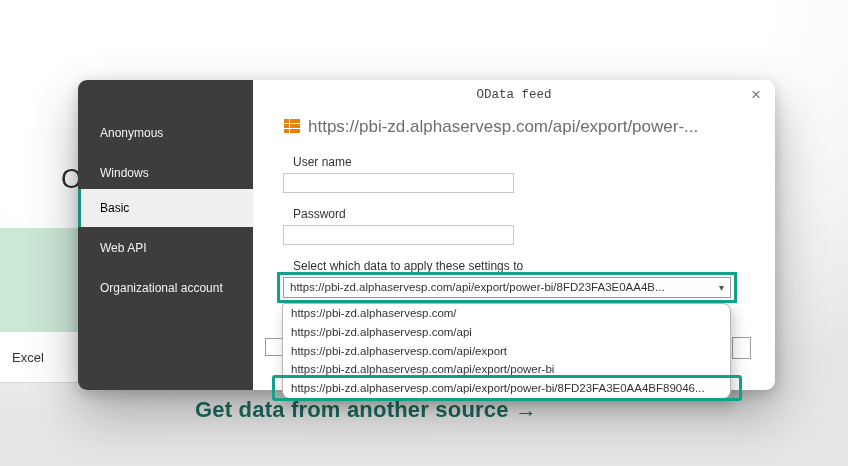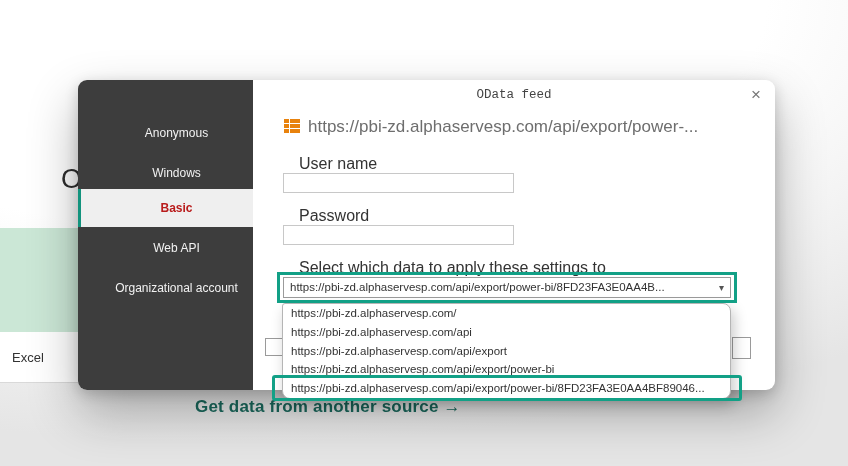--- a/index.html
+++ b/index.html
@@ -10,44 +10,44 @@
   }
   .stage{position:relative;width:848px;height:466px;
     background:radial-gradient(120% 95% at 28% 0%, #ffffff 52%, #e5e5e5 100%);}
 
   
   .bg-heading{position:absolute;left:61px;top:164px;font-size:27px;color:#2e2e2e;}
   .mint-tile{position:absolute;left:0;top:228px;width:78px;height:104px;background:#cbe7d6;}
   .excel-card{position:absolute;left:0;top:332px;width:78px;height:50px;background:#ffffff;
     border-bottom:1px solid #d9d9d9;display:flex;align-items:center;}
   .excel-card span{font-size:13px;color:#333;padding-left:12px;}
-  .getdata-link{position:absolute;left:195px;top:397px;font-size:17px;font-weight:bold;
+  .getdata-link{position:absolute;left:195px;top:397px;font-size:22px;font-weight:bold;
     color:#1b6a5e;letter-spacing:.2px;cursor:pointer;}
 
   
   .dialog{position:absolute;left:78px;top:80px;width:697px;height:310px;background:#fff;
     border-radius:9px;box-shadow:0 22px 50px rgba(0,0,0,.30), 0 4px 14px rgba(0,0,0,.18);}
   .sidebar{position:absolute;left:0;top:0;width:175px;height:310px;background:#3d3d3d;
-    border-radius:9px 0 0 9px;text-align:center;}
+    border-radius:9px 0 0 9px;}
   .side-item{position:absolute;left:0;width:175px;height:38px;line-height:38px;
     padding-left:22px;box-sizing:border-box;font-size:12px;color:#f2f2f2;cursor:pointer;}
-  .side-item.selected{background:#efefef;color:#b91c1c;font-weight:bold;}
+  .side-item.selected{background:#efefef;color:#000000;}
   .side-item.selected::before{content:"";position:absolute;left:0;top:0;bottom:0;width:3px;background:#12937d;}
 
   .content{position:absolute;left:175px;top:0;width:522px;height:310px;}
   .dlg-title{position:absolute;left:0;top:8px;width:522px;text-align:center;
     font-size:12.5px;color:#444;font-family:Liberation Mono, monospace;}
   .close-btn{position:absolute;left:493px;top:5px;width:20px;height:20px;
     font-size:17px;line-height:20px;text-align:center;color:#777;cursor:pointer;}
 
   .src-row{position:absolute;left:30px;top:37px;display:flex;align-items:flex-start;}
   .src-icon{width:18px;height:18px;margin-right:7px;flex:0 0 auto;}
   .src-url{font-size:17px;color:#6e6e6e;white-space:nowrap;}
 
-  .fld-label{position:absolute;left:46px;font-size:16px;color:#333;}
+  .fld-label{position:absolute;left:40px;font-size:12px;color:#333;}
   .txt-input{position:absolute;left:30px;width:231px;height:20px;border:1px solid #c8c8c8;
     background:#fff;box-sizing:border-box;font-size:12px;color:#333;padding:0 5px;outline:none;}
 
   .level-select{position:absolute;left:30px;top:197px;width:448px;height:21px;
     border:1px solid #9b9b9b;background:#fff;box-sizing:border-box;cursor:pointer;
     font-size:11.5px;color:#333;line-height:19px;padding:0 20px 4px 6px;
     white-space:nowrap;overflow:hidden;}
   .level-select .arrow{position:absolute;right:6px;top:0;font-size:10px;color:#555;line-height:20px;}
   .hl-select{position:absolute;left:24px;top:192px;width:460px;height:31px;
     border:3px solid #12a086;box-sizing:border-box;pointer-events:none;z-index:40;}

